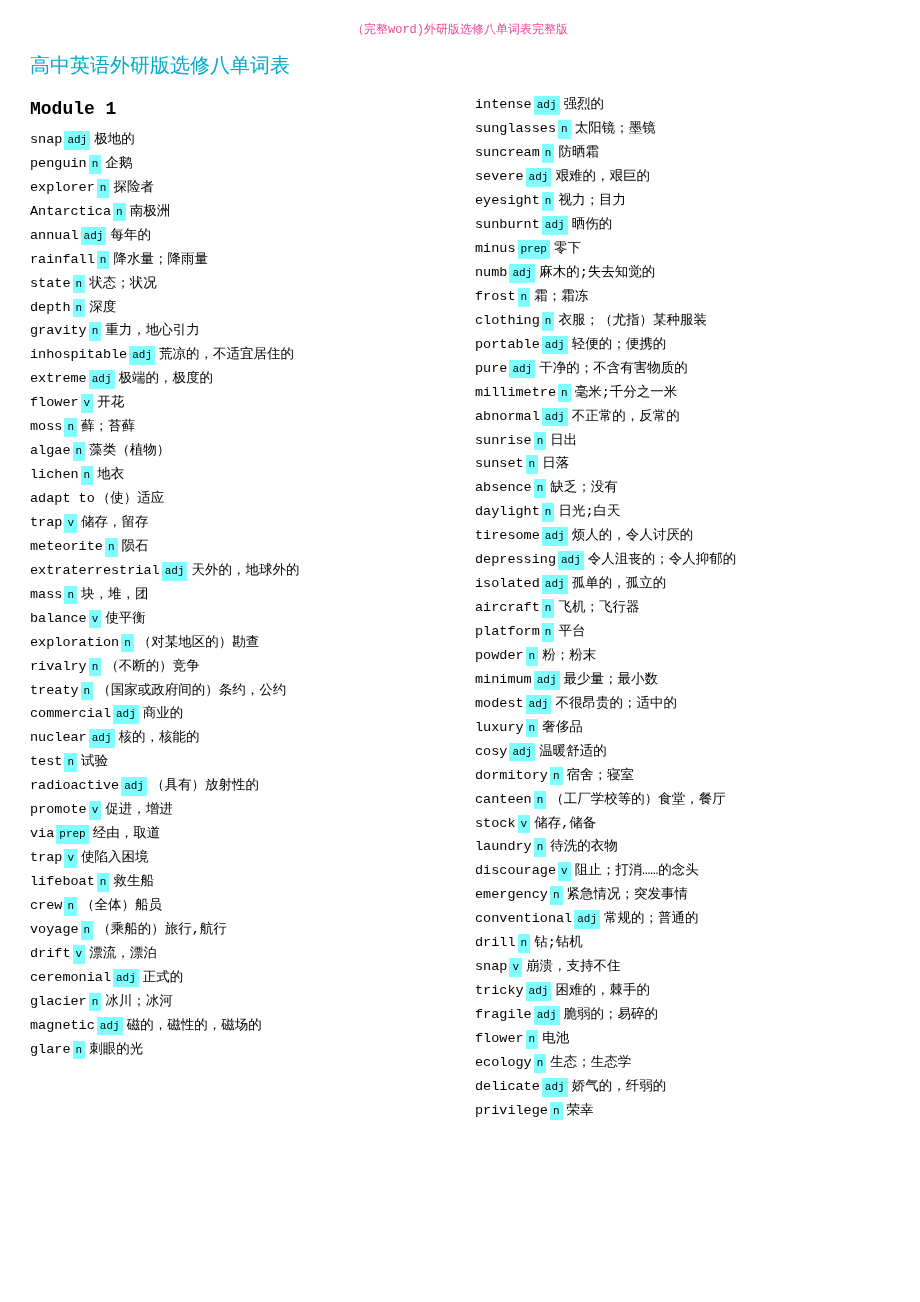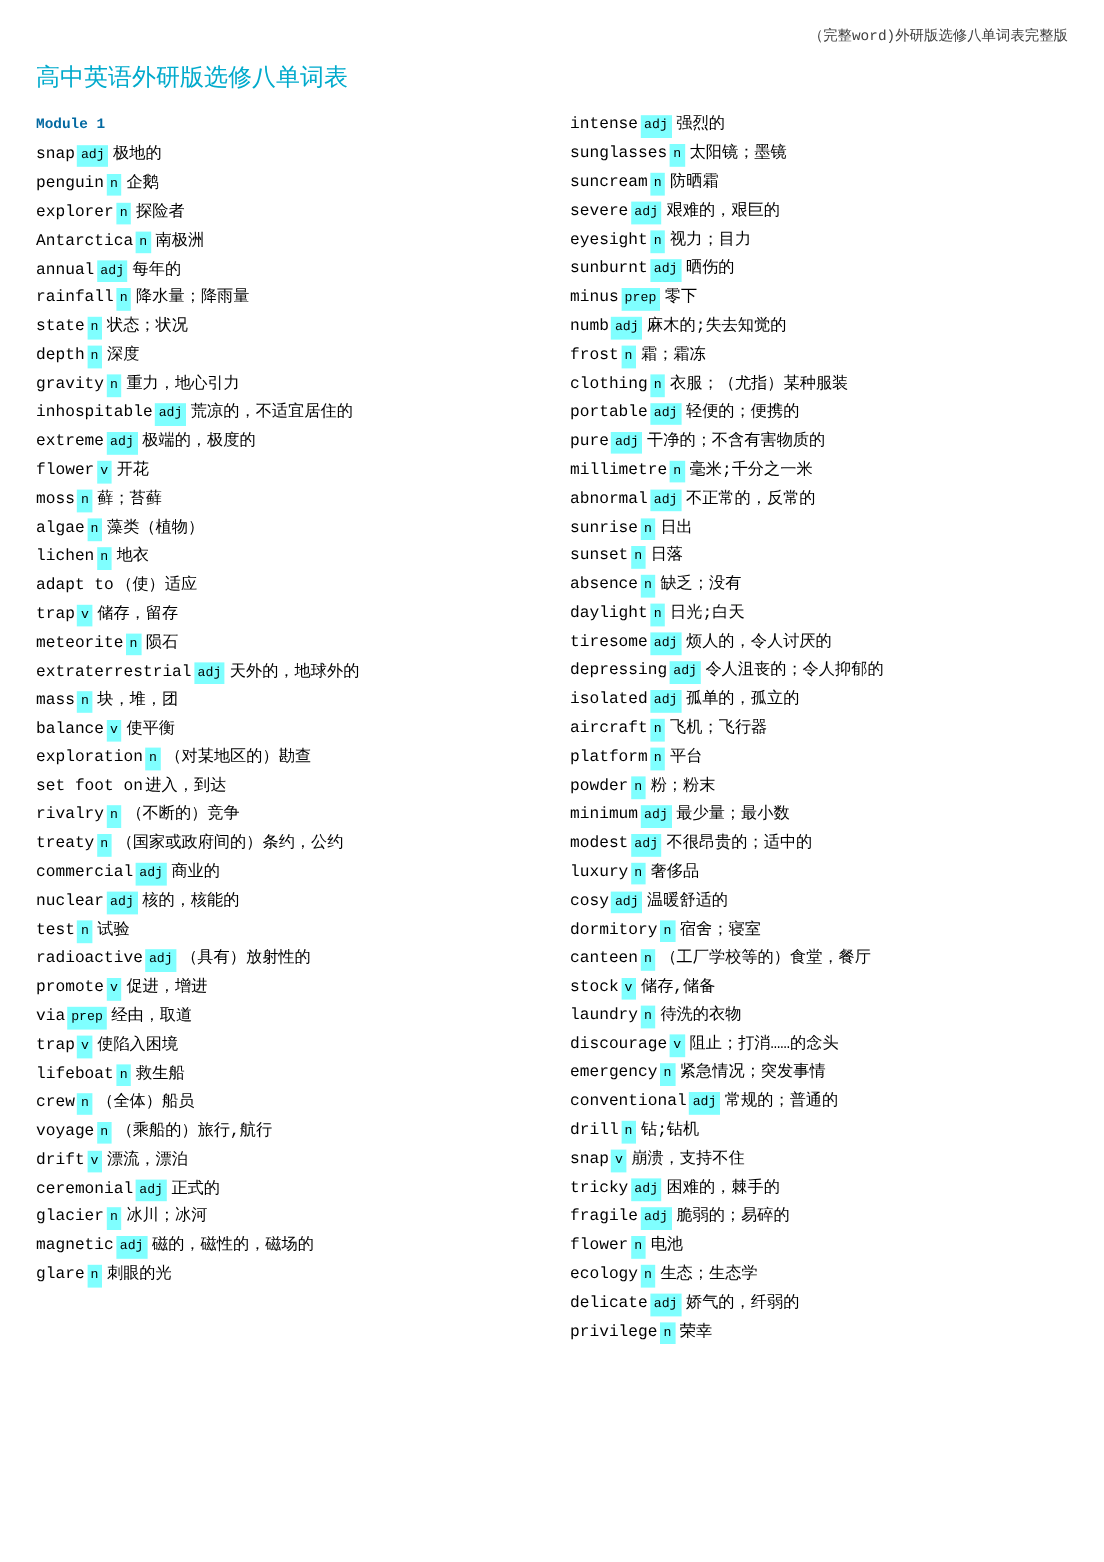--- a/index.html
+++ b/index.html
@@ -5,42 +5,42 @@
     * { margin: 0; padding: 0; box-sizing: border-box; }
     body {
       font-family: "Courier New", Courier, monospace;
       background: #fff;
       color: #000;
       font-size: 13.5px;
       line-height: 1.7;
       padding: 20px 30px;
     }
     .page-header {
-      text-align: right;
+      text-align: center;
       font-size: 12px;
-      color: #404040;
+      color: #ec4899;
       margin-bottom: 10px;
     }
     .page-title {
       font-size: 20px;
       font-weight: normal;
       color: #00aacc;
       margin-bottom: 10px;
     }
     .content-wrapper {
       display: flex;
       gap: 30px;
     }
     .column {
       flex: 1;
     }
     .section-title {
-      font-size: 12px;
+      font-size: 18px;
       font-weight: bold;
-      color: #0369a1;
+      color: #000000;
       margin-bottom: 4px;
     }
     .word-entry {
       display: flex;
       flex-wrap: wrap;
       align-items: baseline;
       margin-bottom: 1px;
     }
     .word {
       font-family: "Courier New", Courier, monospace;
@@ -181,24 +181,20 @@
           <span class="word">balance</span>
           <span class="pos">v</span>
           <span class="definition">使平衡</span>
         </div>
         <div class="word-entry">
           <span class="word">exploration</span>
           <span class="pos">n</span>
           <span class="definition">（对某地区的）勘查</span>
         </div>
         <div class="word-entry">
-          <span class="word">set foot on</span>
-          <span class="definition">进入，到达</span>
-        </div>
-        <div class="word-entry">
           <span class="word">rivalry</span>
           <span class="pos">n</span>
           <span class="definition">（不断的）竞争</span>
         </div>
         <div class="word-entry">
           <span class="word">treaty</span>
           <span class="pos">n</span>
           <span class="definition">（国家或政府间的）条约，公约</span>
         </div>
         <div class="word-entry">

